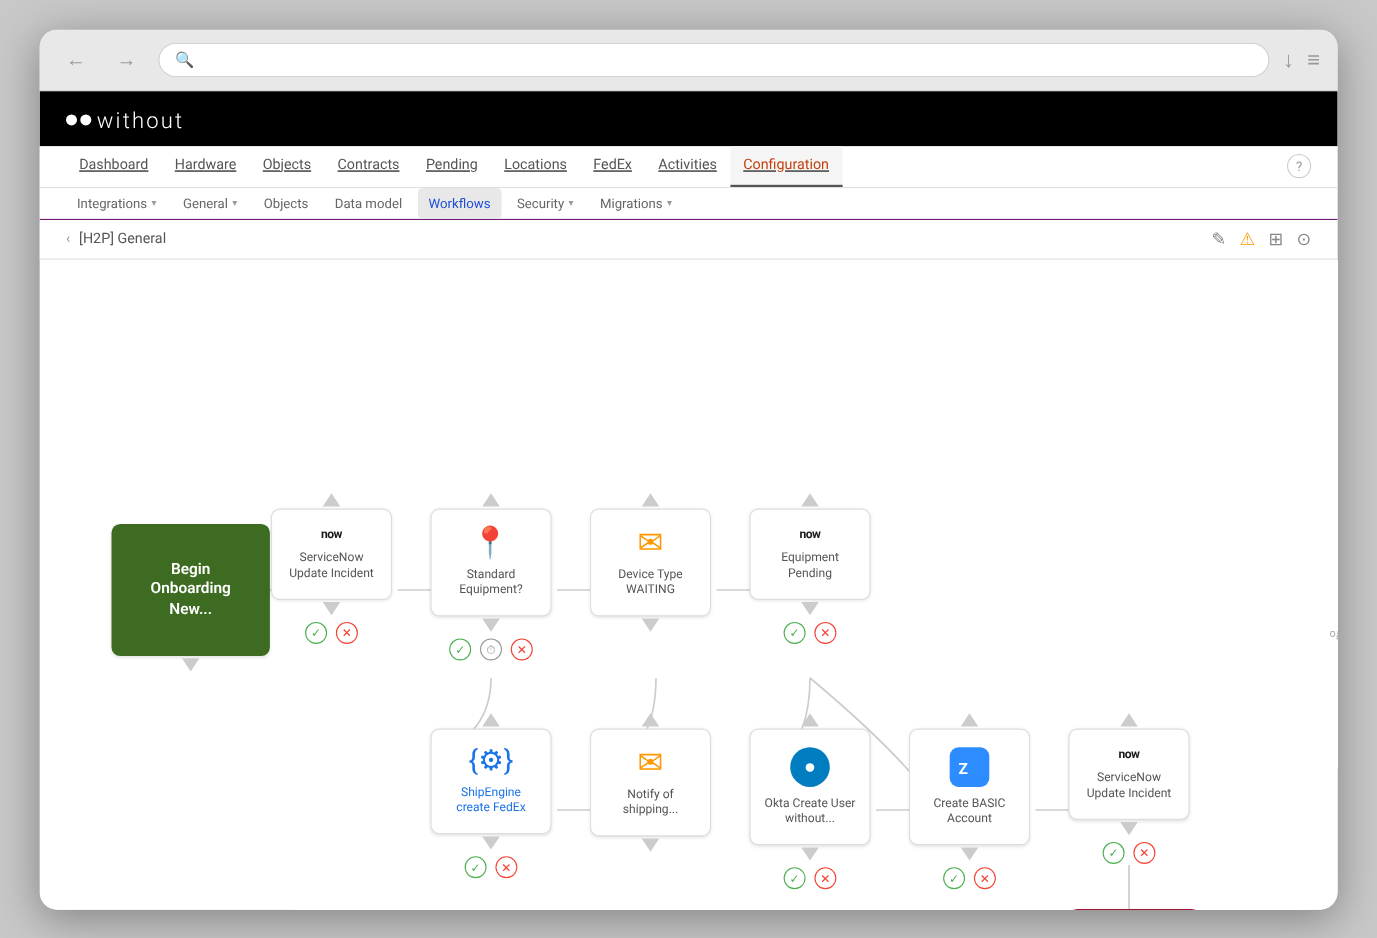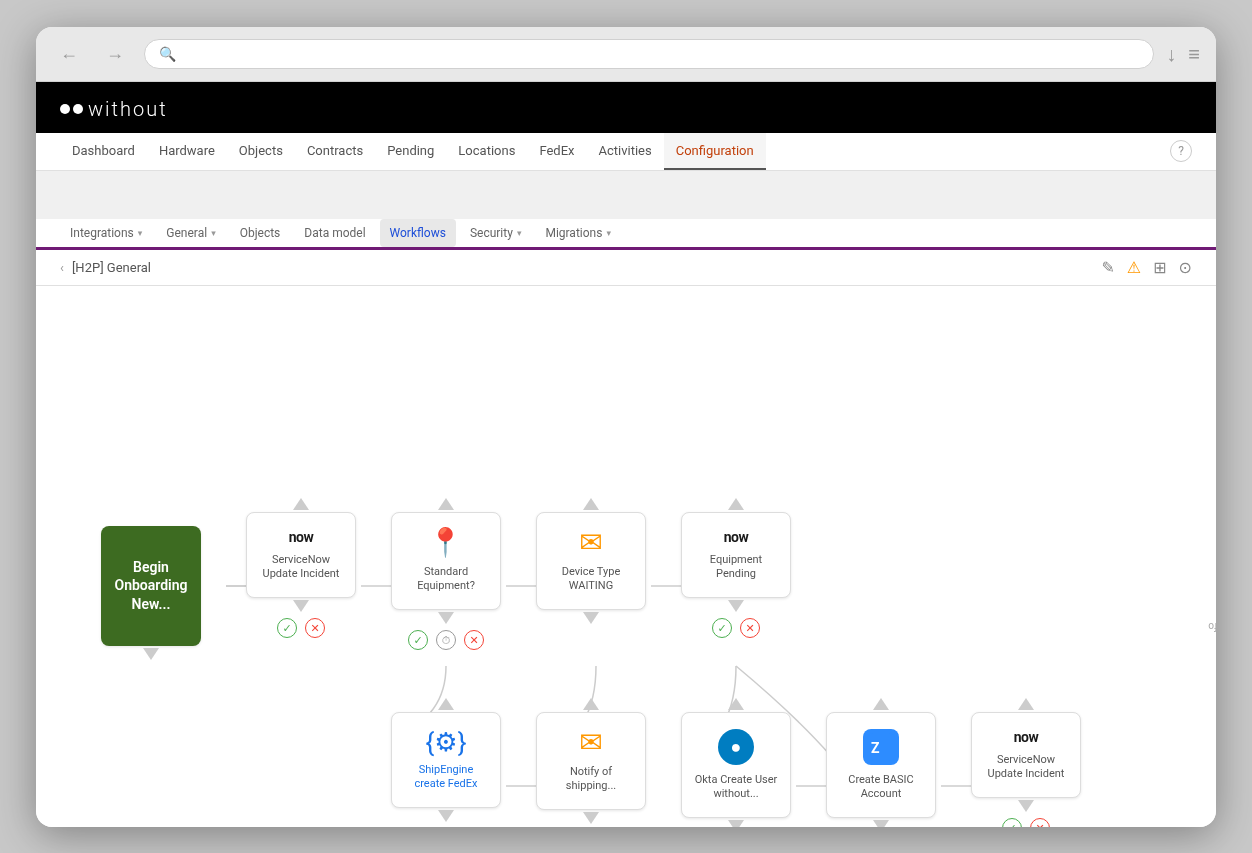--- a/index.html
+++ b/index.html
@@ -82,20 +82,21 @@
       border-bottom: 1px solid #e0e0e0;
       padding: 0 24px;
       display: flex;
       align-items: center;
       justify-content: space-between;
       flex-shrink: 0;
     }
     .main-nav-items {
       display: flex;
       align-items: flex-end;
+      text-decoration: underline;
     }
     .nav-item {
       padding: 10px 12px;
       font-size: 13px;
       color: #555;
       cursor: pointer;
       border-bottom: 2px solid transparent;
       white-space: nowrap;
     }
     .nav-item.active {
@@ -112,27 +113,26 @@
       width: 22px;
       height: 22px;
       display: flex;
       align-items: center;
       justify-content: center;
       font-size: 12px;
     }
     
     .sub-nav {
       background: white;
-      border-bottom: 3px solid #701a75;
+      border-bottom: 1px solid #701a75;
       padding: 0 24px;
       display: flex;
       align-items: center;
       gap: 4px;
       flex-shrink: 0;
-      margin-top: 48px;
     }
     .sub-nav-item {
       padding: 7px 10px;
       font-size: 12px;
       color: #666;
       cursor: pointer;
       display: flex;
       align-items: center;
       gap: 4px;
     }
@@ -205,21 +205,21 @@
       font-size: 11px;
       color: #555;
       text-align: center;
       line-height: 1.3;
     }
     
     .begin-node .node-card {
       background: #3d6b21;
       border: none;
       color: white;
-      width: 100px;
+      width: 144px;
       height: 120px;
       justify-content: center;
     }
     .begin-node .node-label {
       color: white;
       font-weight: 600;
       font-size: 14px;
     }
     
     .end-node .node-card {
@@ -268,21 +268,21 @@
     
     .connections-svg {
       position: absolute;
       top: 0; left: 0;
       width: 100%;
       height: 100%;
       pointer-events: none;
     }
     
     .now-logo {
-      font-size: 14px;
+      font-size: 11px;
       font-weight: 700;
       color: #1a1a1a;
       letter-spacing: -0.5px;
     }
     
     .zoom-logo-icon {
       width: 36px;
       height: 36px;
       background: #2D8CFF;
       border-radius: 8px;

